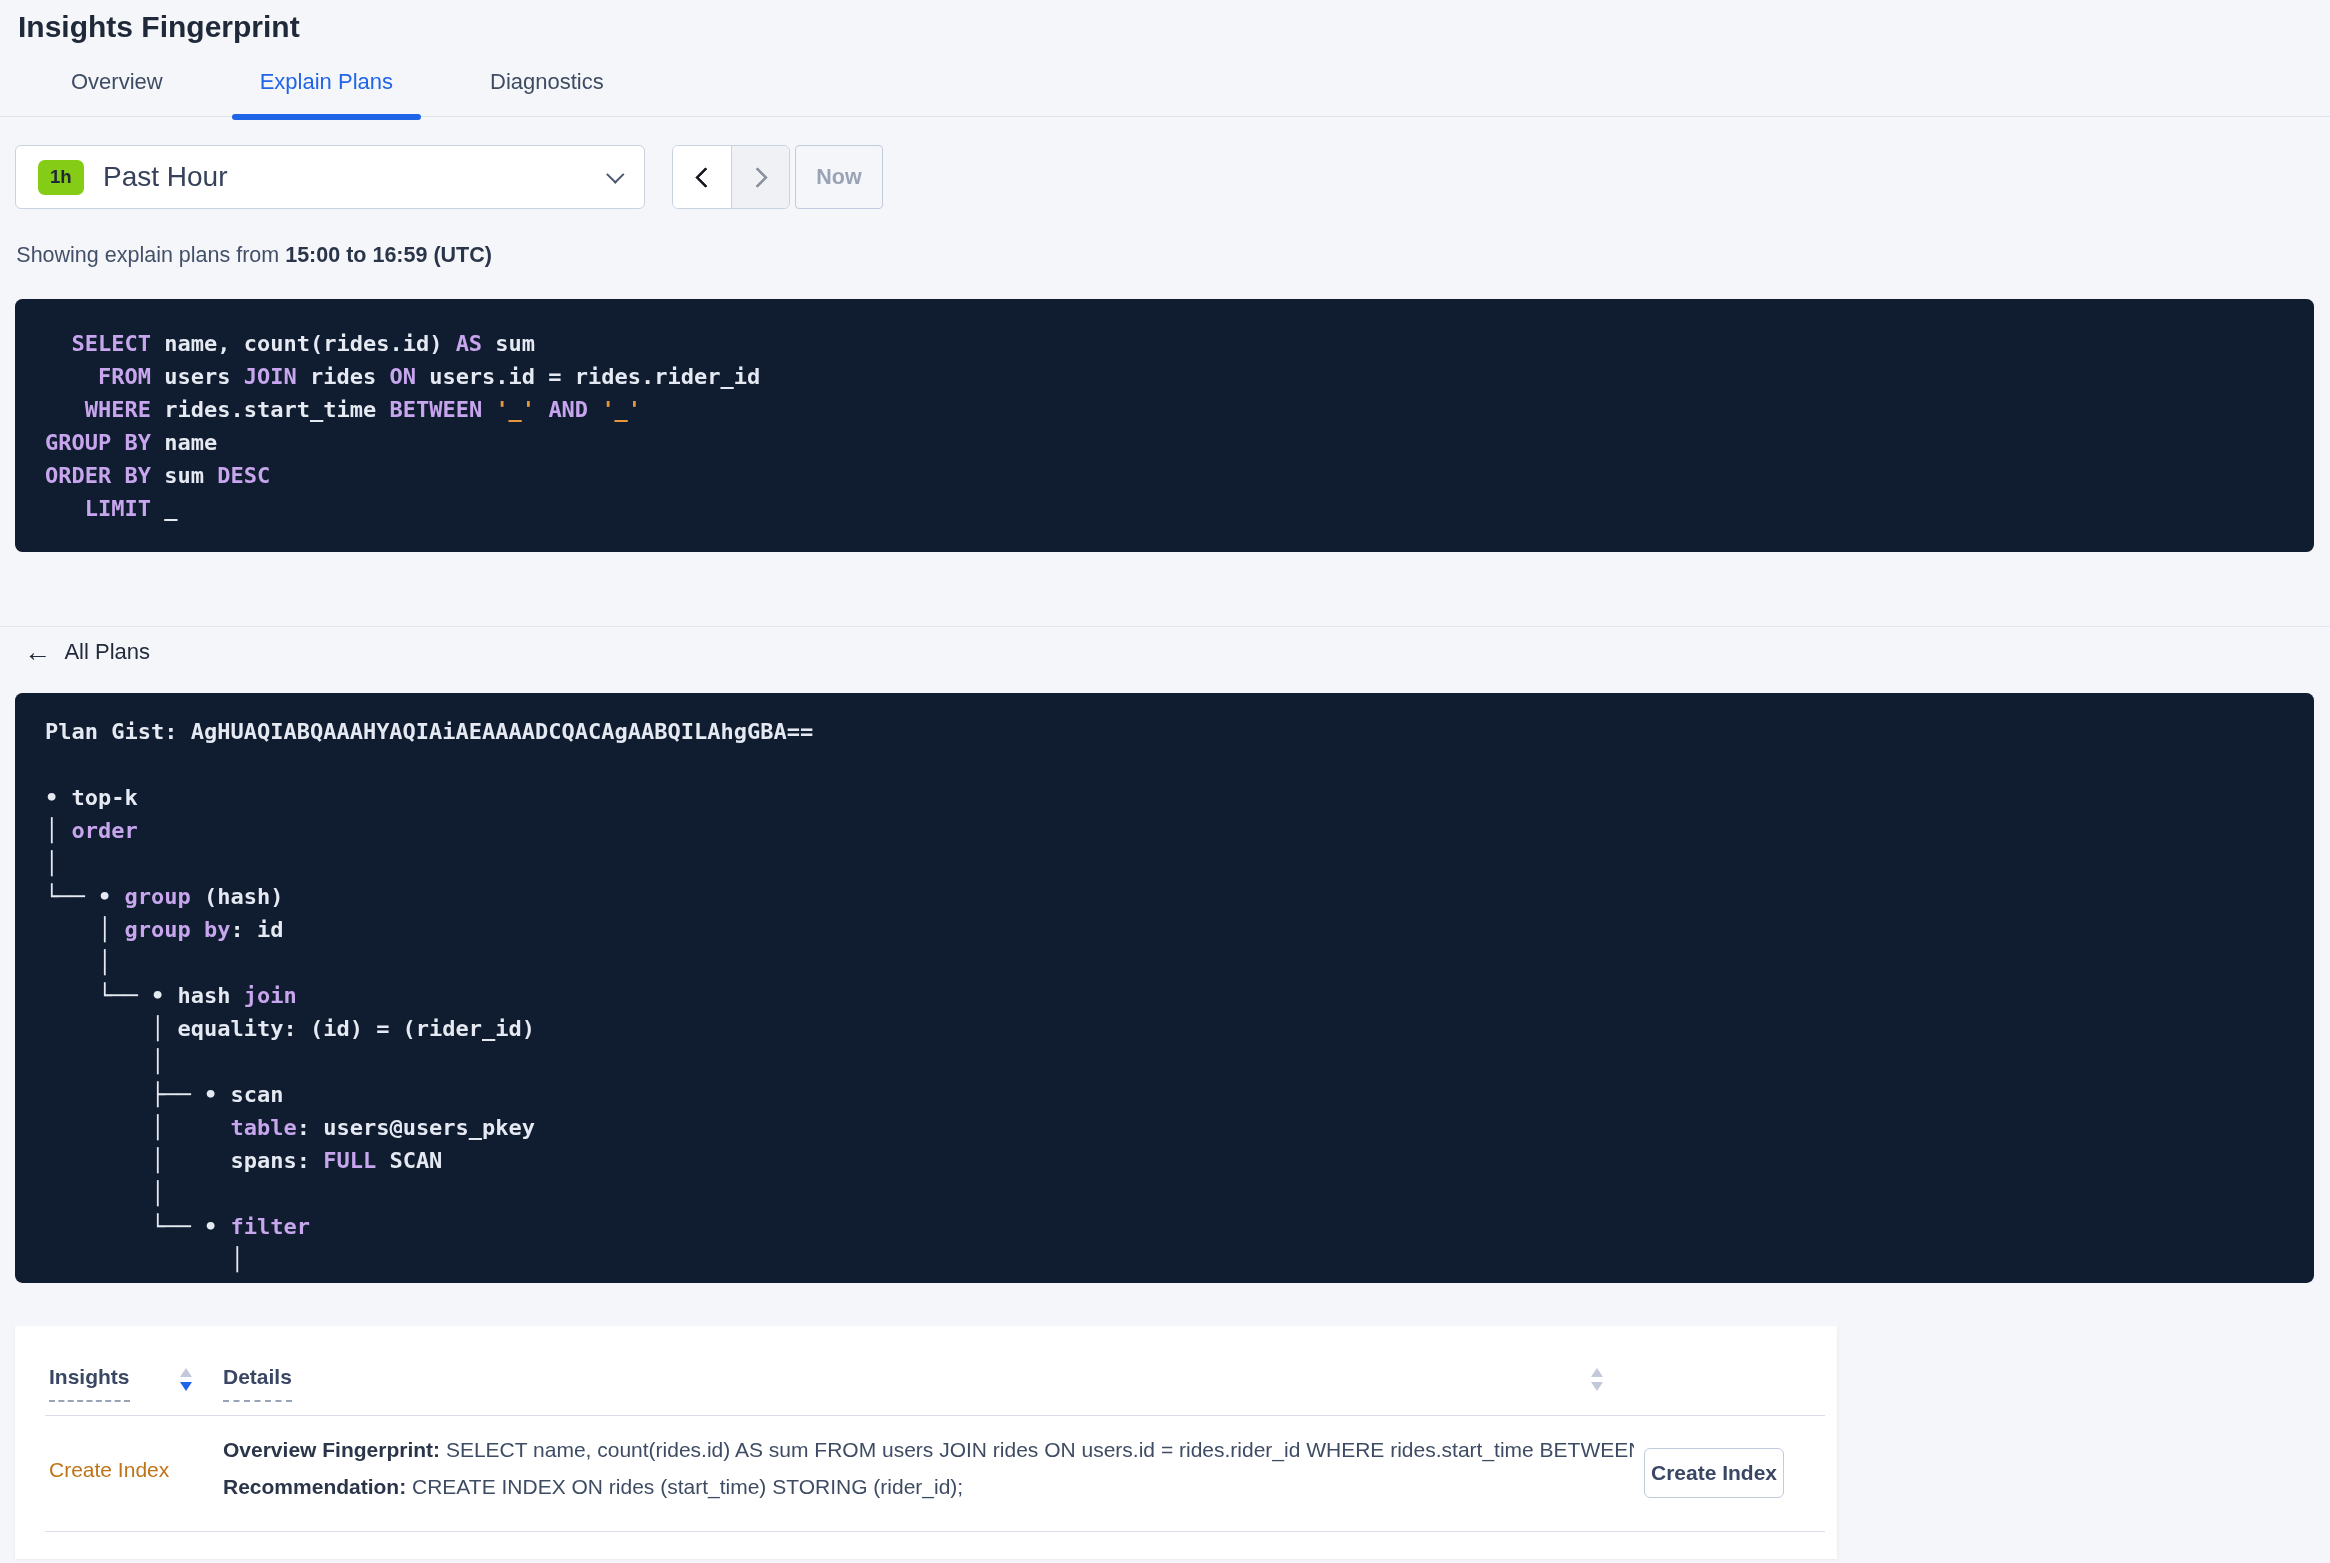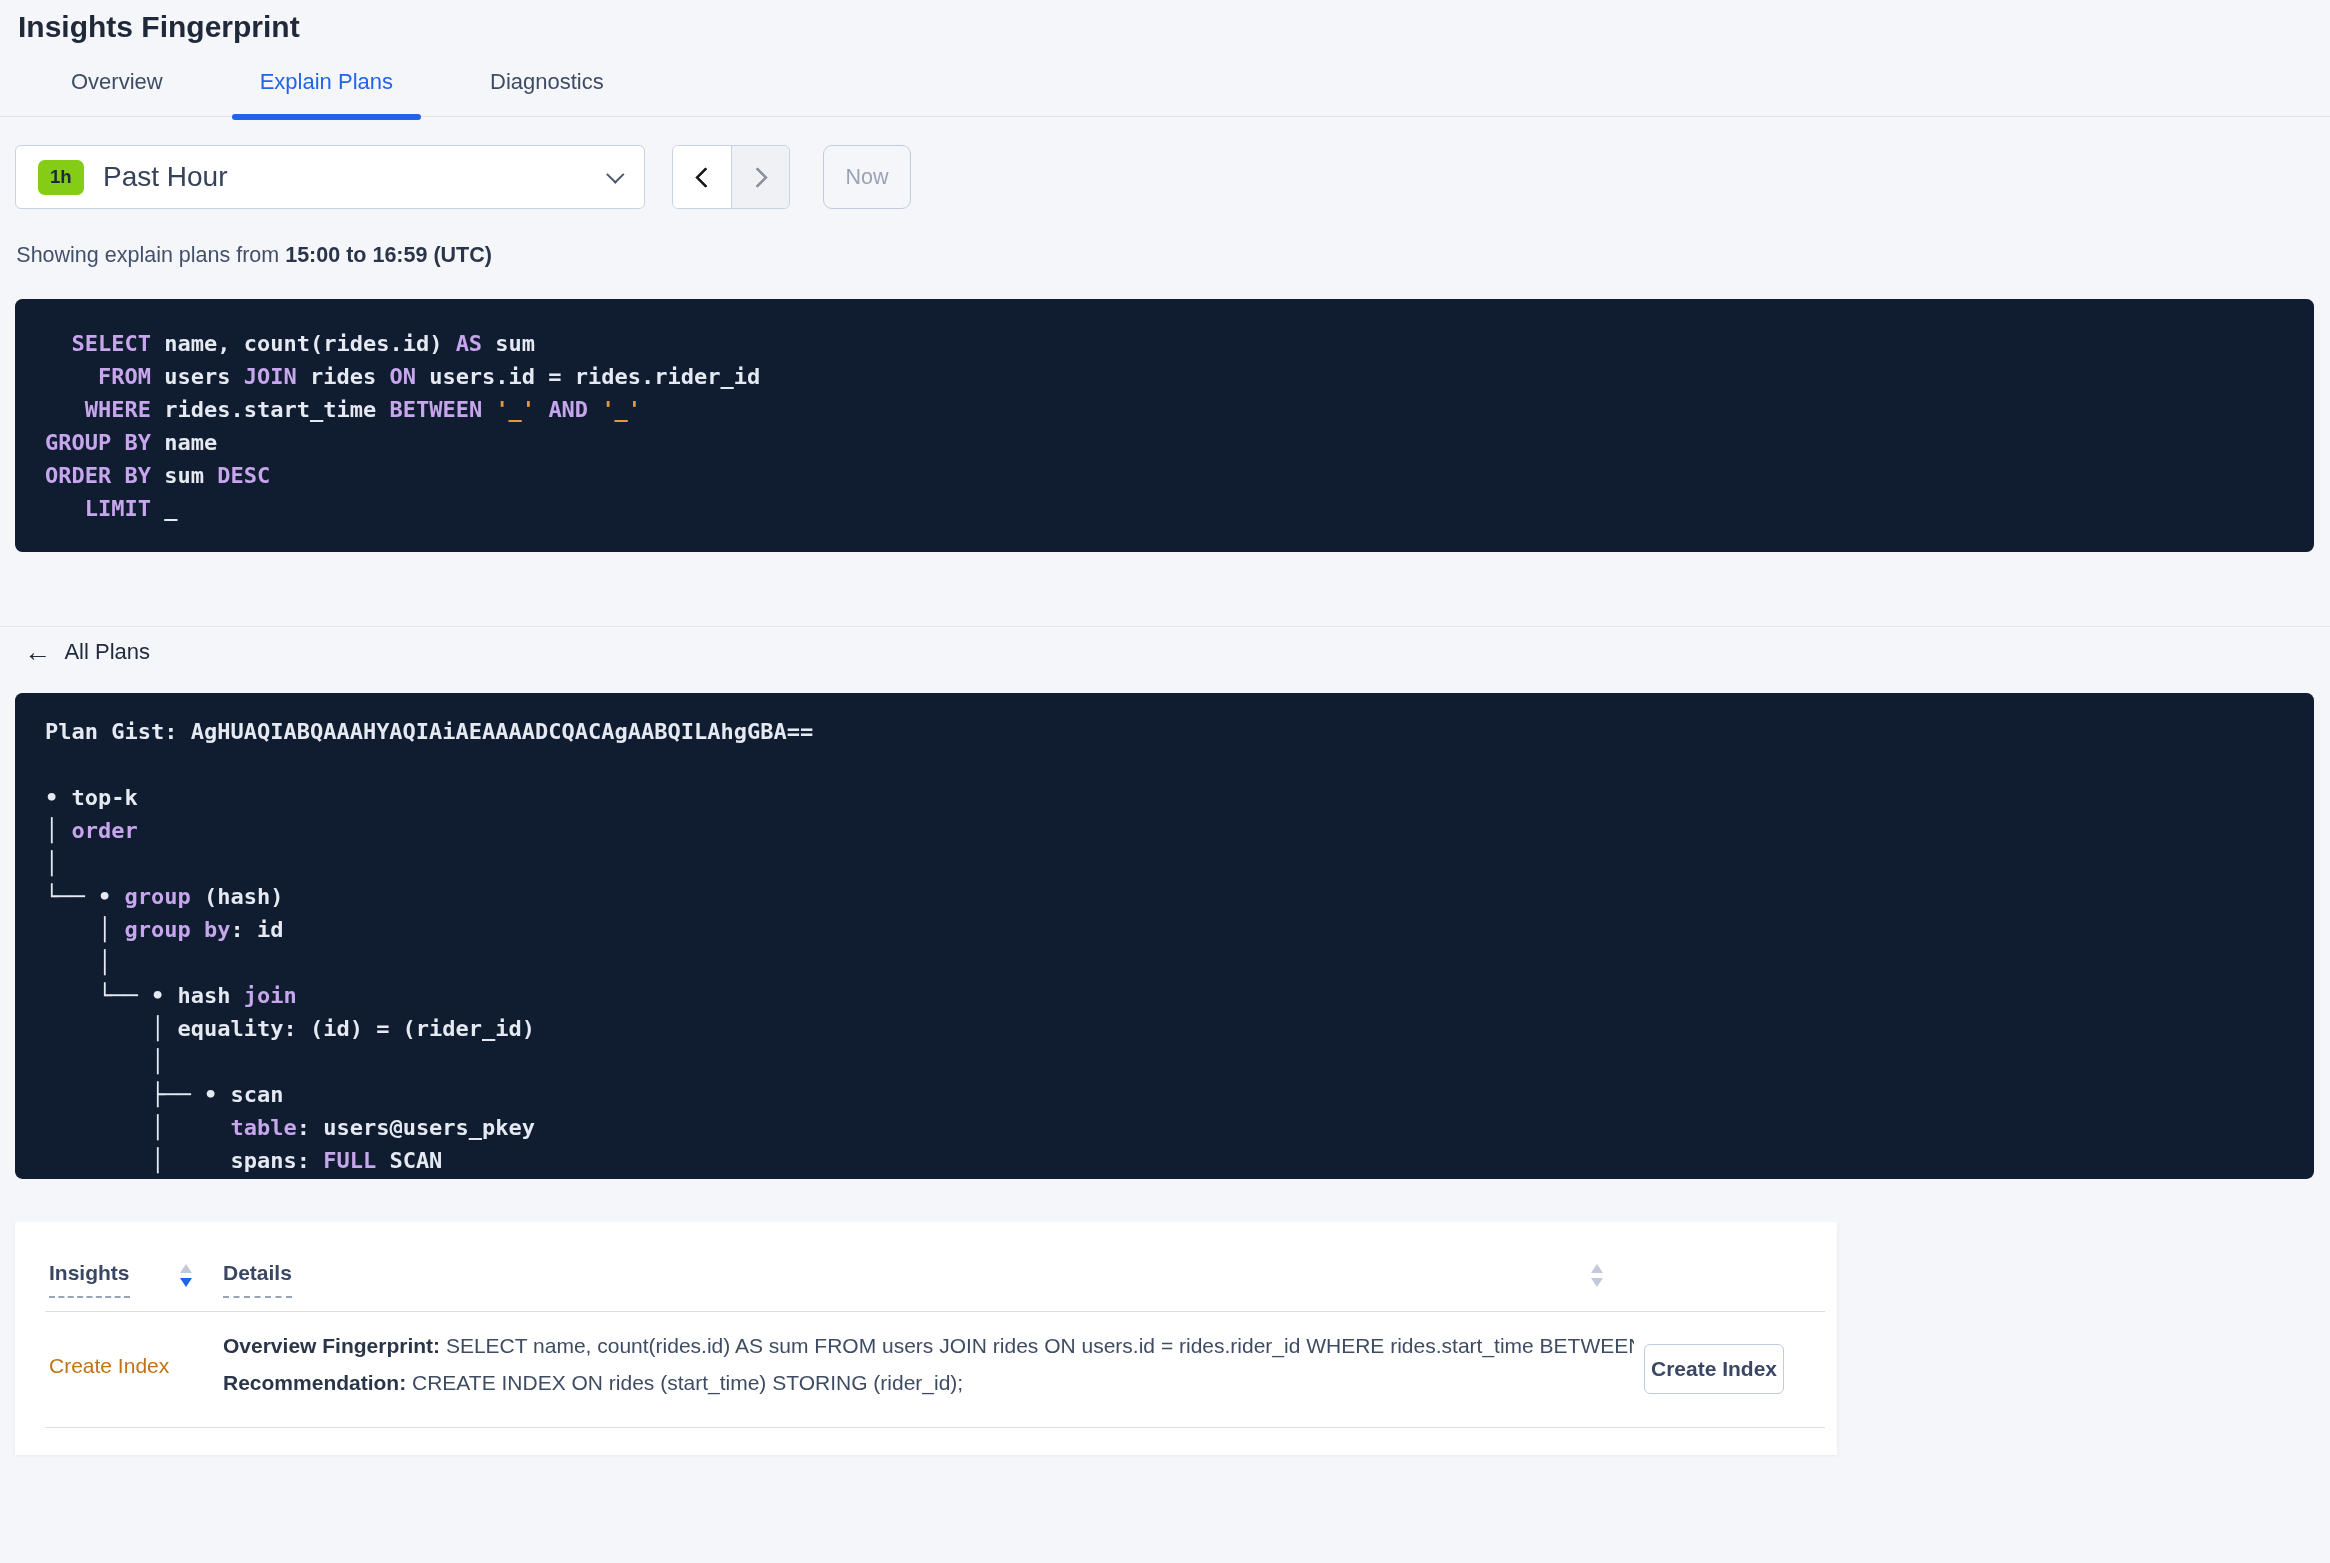--- a/index.html
+++ b/index.html
@@ -105,27 +105,27 @@
   }
   .chev-right {
     width: 15px; height: 15px;
     border-right: 3.7px solid #8A909D;
     border-top: 3.7px solid #8A909D;
     transform: rotate(45deg);
     border-radius: 1.5px;
     margin-right: 6px;
   }
   .now-btn {
-    margin-left: 33px;
+    margin-left: 5px;
     width: 88px; height: 64px;
     border: 0.7px solid #C3CADF;
-    border-radius: 9px;
+    border-radius: 4px;
     background: transparent;
     font-size: 21.5px;
-    font-weight: 400;
+    font-weight: 700;
     color: var(--disabled-text, #9AA3B6);
     display: flex; align-items: center; justify-content: center;
     cursor: default;
   }
 
   .showing {
     margin: 34px 0 0 16.3px;
     font-size: 21.5px;
     color: #43506A;
   }
@@ -139,21 +139,21 @@
     border-radius: 7.4px;
     padding: 28px 30px;
     font-family: "DejaVu Sans Mono", monospace;
     font-size: 22px;
     font-weight: 700;
     line-height: 33px;
     color: var(--code-text, #E5E9F2);
     overflow: hidden;
   }
   .sql-card { margin-top: 31px; height: 253px; }
-  .plan-card { margin-top: 28px; height: 486px; padding-top: 22px; }
+  .plan-card { margin-top: 28px; height: 590px; padding-top: 22px; }
   .code-line { white-space: pre; }
   .seg-kw    { color: var(--code-keyword, #C7A6EE); }
   .seg-txt   { color: var(--code-text, #E5E9F2); }
   .seg-param { color: var(--code-param, #E8963C); }
 
   .section-divider {
     margin-top: 74px;
     border-top: 1.5px solid #E4E7ED;
   }
 

